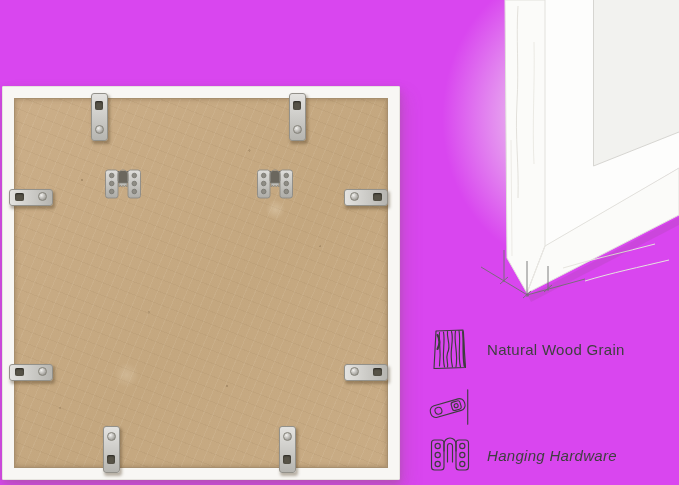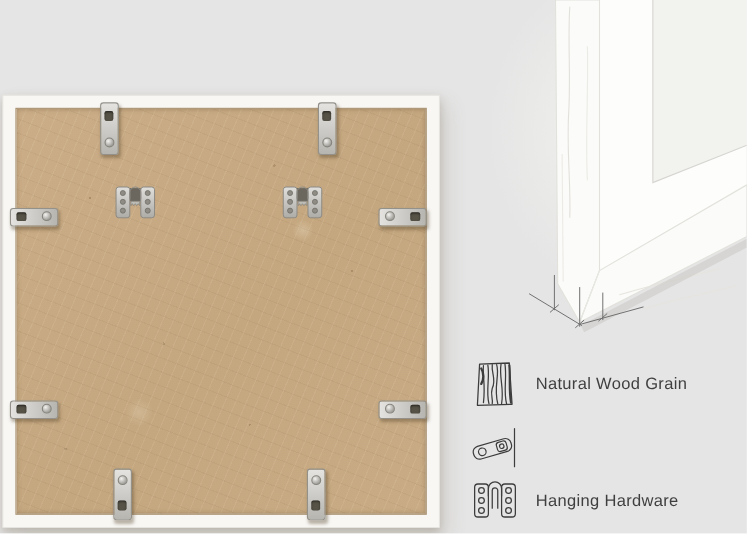--- a/index.html
+++ b/index.html
@@ -1,16 +1,16 @@
 <!DOCTYPE html>
 <html><head>
 <meta charset="utf-8">
 <style>
   html,body{margin:0;padding:0;background:#ffffff;}
-  .stage{position:relative;width:679px;height:485px;overflow:hidden;background:#e5e5e5;
+  .stage{position:relative;width:679px;height:485px;overflow:hidden;background:#d946ef;
          font-family:"Liberation Sans",sans-serif;}
 
   
   .frame-back{position:absolute;left:2px;top:86px;width:396px;height:392px;
     background:#f8f7f4;border:1px solid #e6e4df;border-radius:1px;
     box-shadow:0 4px 9px rgba(115,100,80,.28),7px 9px 18px rgba(115,100,80,.14);}
   .mdf{position:absolute;left:11px;top:11px;right:11px;bottom:11px;
     background:
       radial-gradient(circle 2px at 18% 22%, rgba(92,70,42,.28) 55%, transparent 60%),
       radial-gradient(circle 2px at 63% 14%, rgba(92,70,42,.22) 55%, transparent 60%),
@@ -39,21 +39,21 @@
 
   
   .corner-photo{position:absolute;left:430px;top:0;width:249px;height:310px;
     background:radial-gradient(ellipse 160px 190px at 55% 38%, #f2f2ef 0%, rgba(242,242,239,0) 78%);}
   .corner-photo svg{position:absolute;left:10px;top:0;}
 
   
   .feature-row{position:absolute;left:427px;width:252px;height:40px;display:flex;align-items:center;}
   .feature-icon{width:46px;height:40px;display:flex;align-items:center;justify-content:center;flex:0 0 46px;}
   .feature-label{margin-left:14px;font-size:15px;color:#3f3f3f;letter-spacing:.3px;font-weight:400;}
-  .row-1{top:329px;} .row-2{top:387px;} .row-3{top:435px;}
+  .row-1{top:329px;} .row-2{top:387px;} .row-3{top:435px;font-style:italic;}
   .icon-stroke{stroke:#3d3d3d;fill:none;stroke-width:1.15;stroke-linecap:round;stroke-linejoin:round;}
 </style>
 </head>
 <body>
 
 <div class="stage">
 
   <div class="frame-back">
     <div class="mdf"></div>
 

